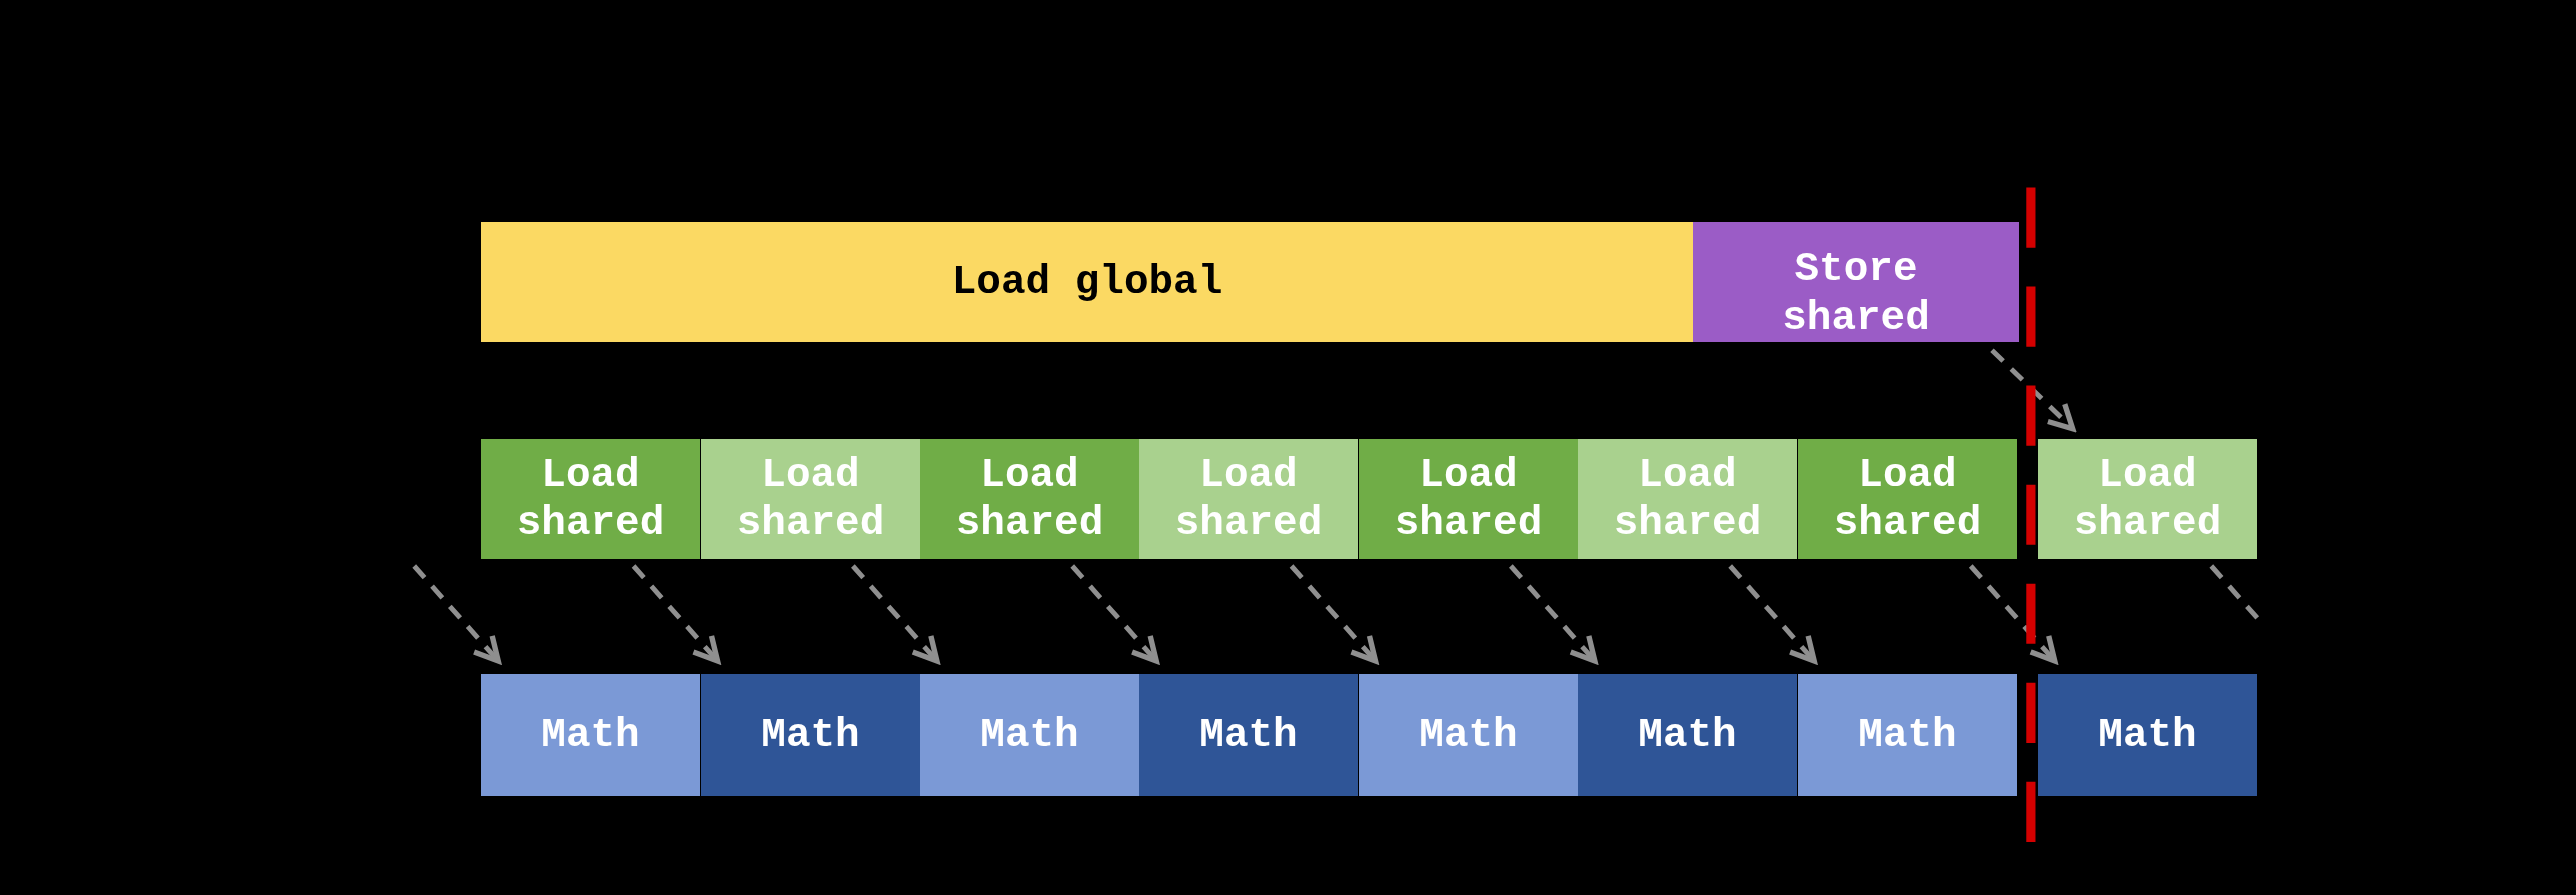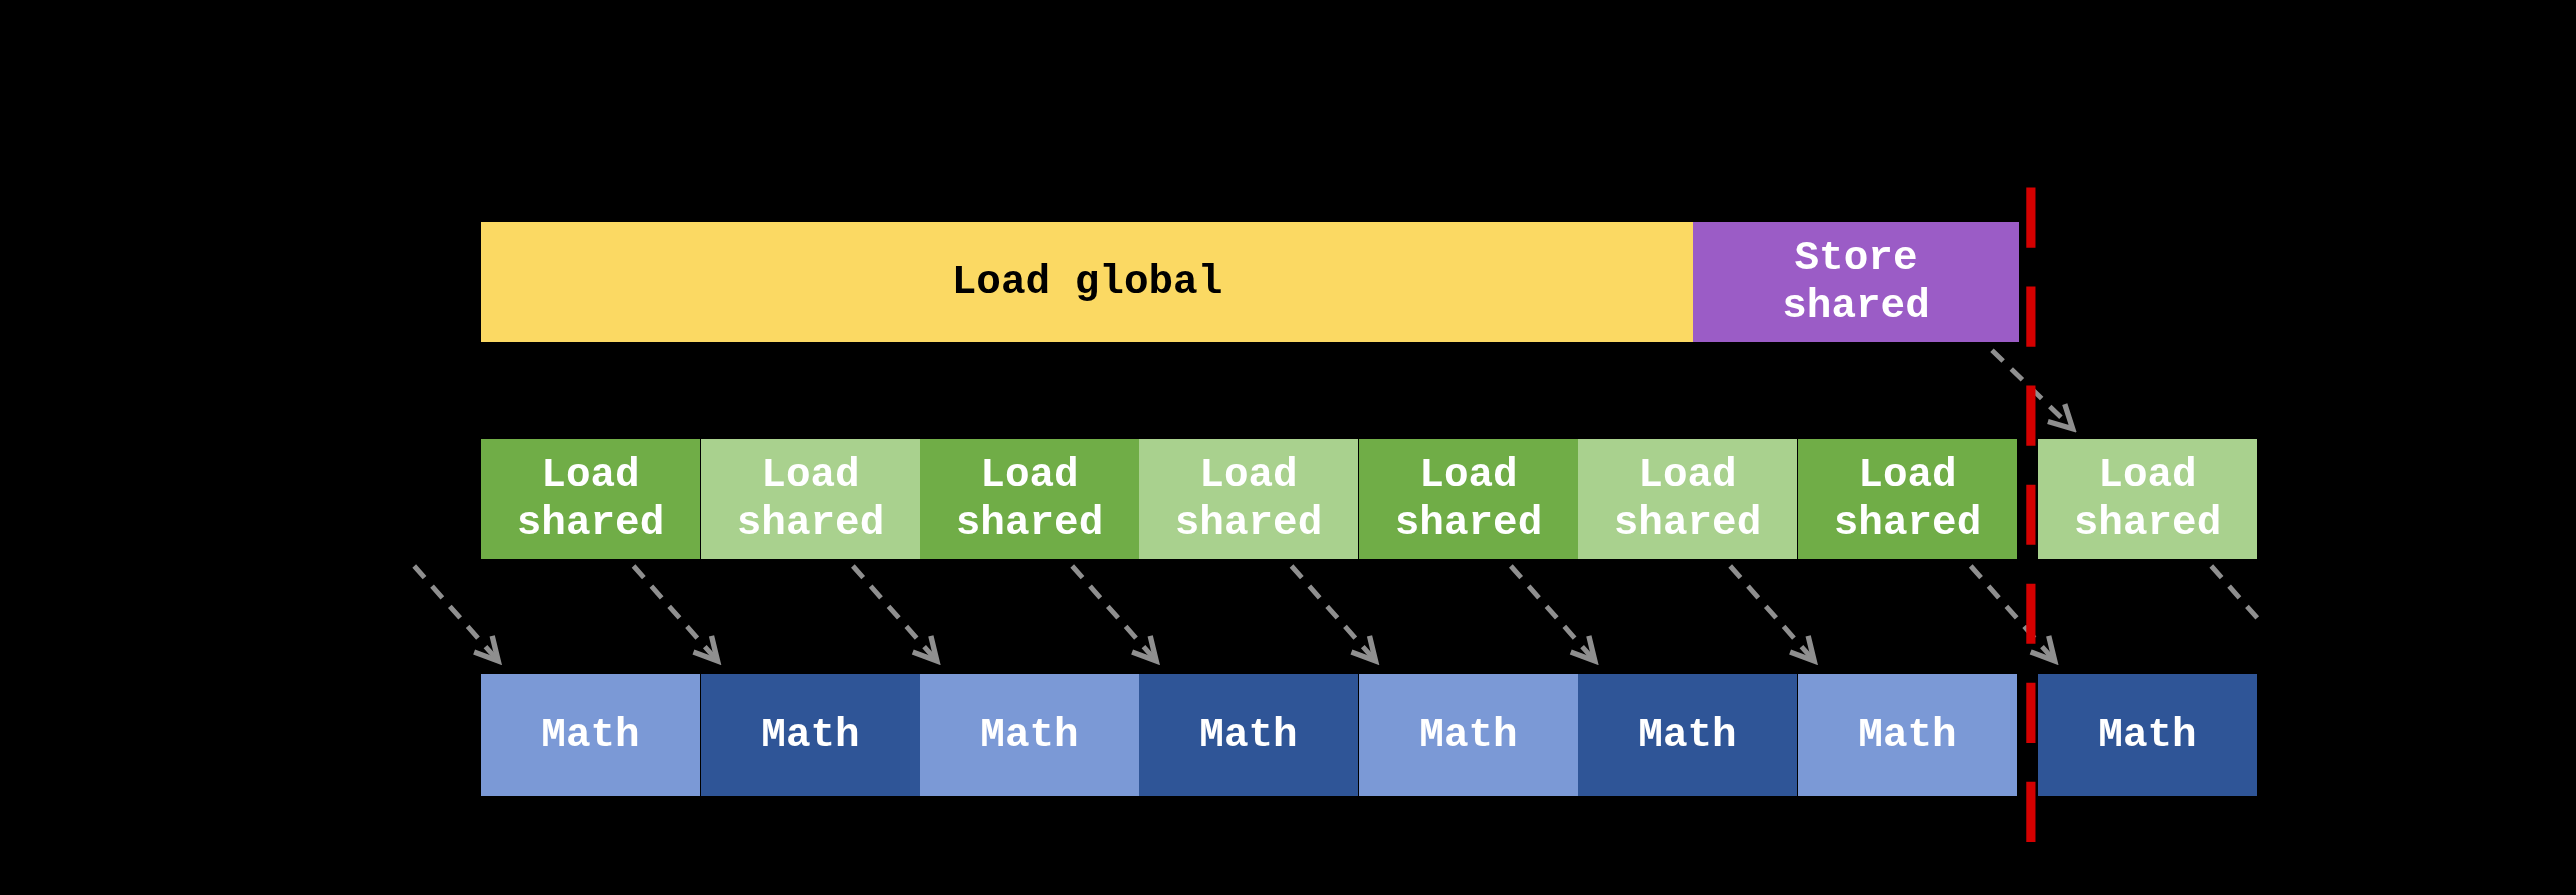--- a/index.html
+++ b/index.html
@@ -51,21 +51,21 @@
   }
 </style>
 </head>
 <body>
 
 <div class="canvas">
 
   <div class="block load-global" style="left:481px; top:222px; width:1212px; height:120px;">
     <span class="lbl">Load global</span>
   </div>
-  <div class="block store-shared" style="left:1693px; top:222px; width:326px; height:120px;">
+  <div class="block store-shared" style="left:1693px; top:222px; width:326px; height:120px;align-items:flex-end;">
     <span class="lbl">Store
 shared</span>
   </div>
 
   <div class="block g-dark" style="left:481px;  top:439px; width:219px; height:120px;">
     <span class="lbl">Load
 shared</span>
   </div>
   <div class="block g-light" style="left:701px;  top:439px; width:219px; height:120px;">
     <span class="lbl">Load

